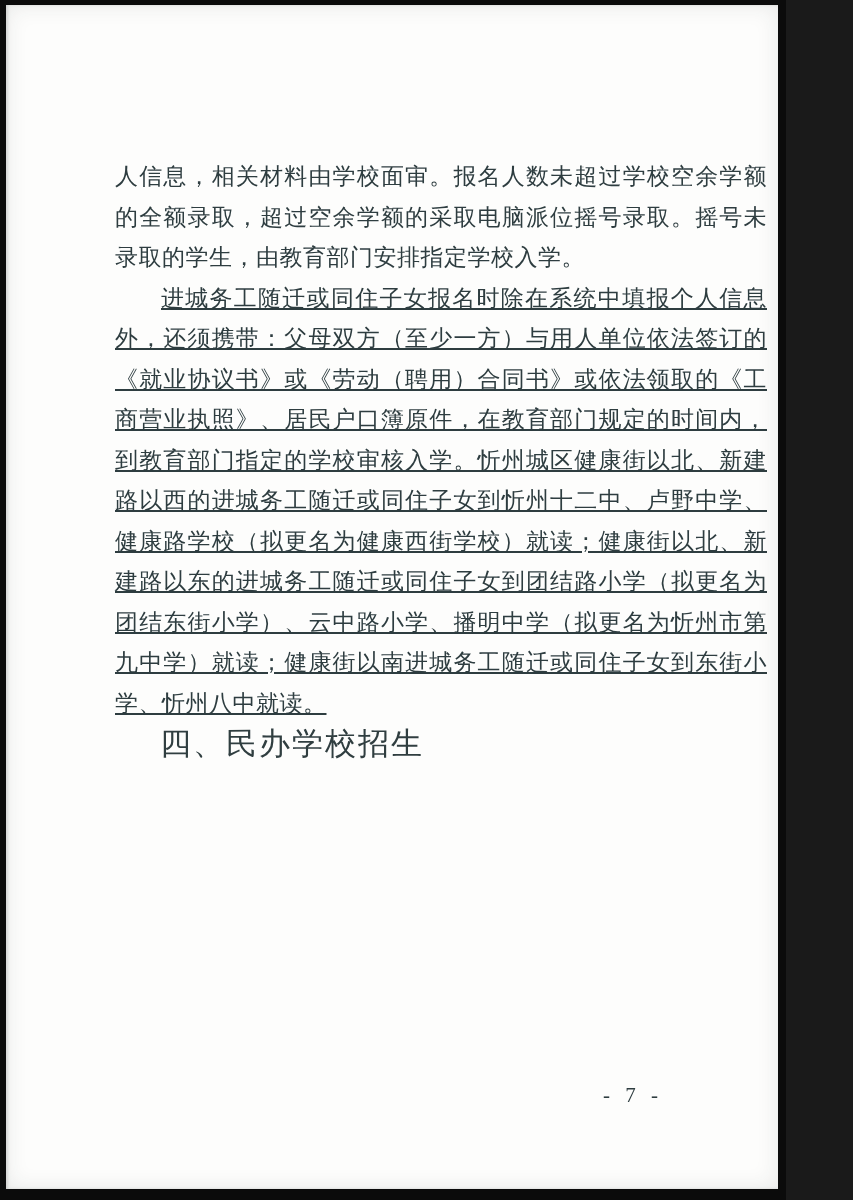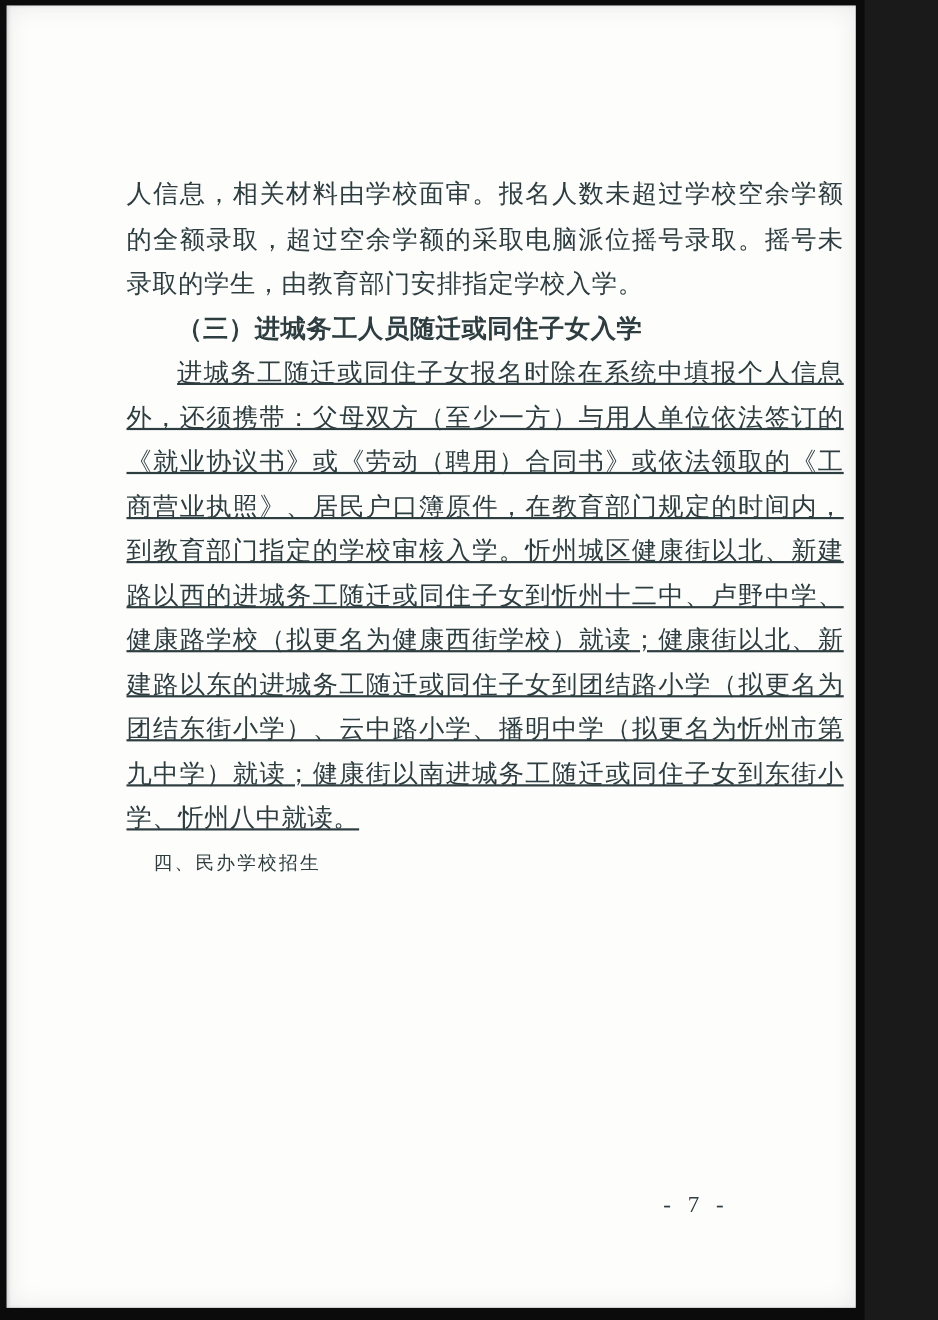--- a/index.html
+++ b/index.html
@@ -45,21 +45,21 @@
     text-indent: 2em;
     text-decoration: underline;
   }
   .heading-sub {
     text-indent: 2em;
     font-weight: bold;
   }
   .heading-main {
     text-indent: 1.45em;
     font-family: "Liberation Sans", "DejaVu Sans", sans-serif;
-    font-size: 17px;
+    font-size: 31px;
     letter-spacing: 2px;
     color: #303e40;
   }
   .page-number {
     position: absolute;
     top: 1078px;
     right: 115px;
     color: #2e3d40;
     font-family: "Liberation Serif", "DejaVu Serif", serif;
     font-size: 21px;
@@ -76,21 +76,20 @@
   .speck-2 { top: 327px; left: 432px; width: 2px; height: 2px; }
 </style>
 </head>
 <body>
 
 <div class="stage">
   <div class="page">
 
     <div class="content">
       <p class="para">人信息，相关材料由学校面审。报名人数未超过学校空余学额的全额录取，超过空余学额的采取电脑派位摇号录取。摇号未录取的学生，由教育部门安排指定学校入学。</p>
-      <p class="heading-sub">（三）进城务工人员随迁或同住子女入学</p>
       <p class="para-indent">进城务工随迁或同住子女报名时除在系统中填报个人信息外，还须携带：父母双方（至少一方）与用人单位依法签订的《就业协议书》或《劳动（聘用）合同书》或依法领取的《工商营业执照》、居民户口簿原件，在教育部门规定的时间内，到教育部门指定的学校审核入学。忻州城区健康街以北、新建路以西的进城务工随迁或同住子女到忻州十二中、卢野中学、健康路学校（拟更名为健康西街学校）就读；健康街以北、新建路以东的进城务工随迁或同住子女到团结路小学（拟更名为团结东街小学）、云中路小学、播明中学（拟更名为忻州市第九中学）就读；健康街以南进城务工随迁或同住子女到东街小学、忻州八中就读。</p>
       <p class="heading-main">四、民办学校招生</p>
     </div>
 
     <div class="page-number">- 7 -</div>
 
     <div class="speck speck-1"></div>
     <div class="speck speck-2"></div>
   </div>
 </div>

